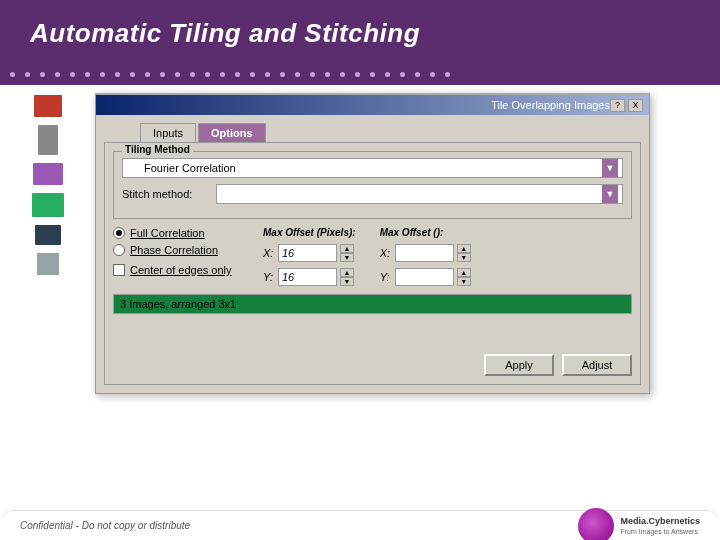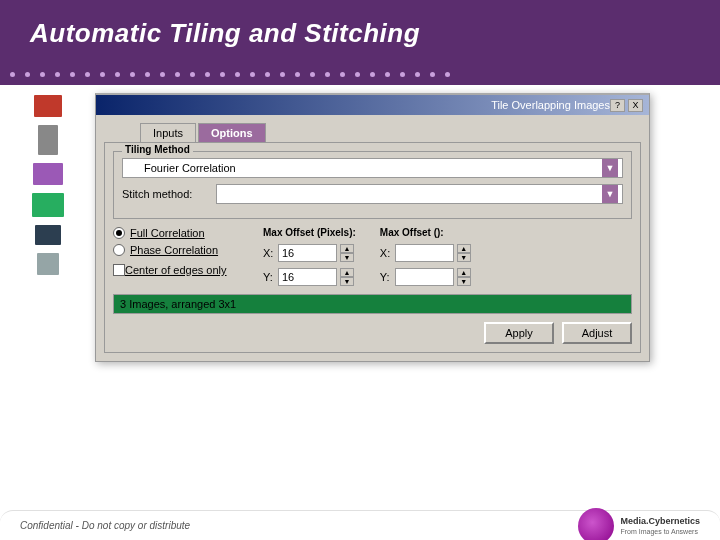--- a/index.html
+++ b/index.html
@@ -247,35 +247,37 @@
       content: '';
       width: 6px;
       height: 6px;
       border-radius: 50%;
       background: #000;
     }
 
     .checkbox-item {
       display: flex;
       align-items: flex-start;
+      gap: 5px;
       font-size: 11px;
       margin-top: 8px;
     }
 
     .checkbox-box {
       width: 12px;
       height: 12px;
       border: 1px solid #666;
       background: #fff;
     }
 
     .offset-col {
       display: flex;
       flex-direction: column;
       gap: 6px;
+      font-style: italic;
     }
 
     .offset-col-label {
       font-size: 10px;
       color: #000;
       font-weight: bold;
     }
 
     .offset-row {
       display: flex;
@@ -341,20 +343,21 @@
       width: 70px;
       height: 22px;
       background: #d4d0c8;
       border: 2px solid;
       border-color: #ffffff #808080 #808080 #ffffff;
       font-size: 11px;
       cursor: pointer;
       display: flex;
       align-items: center;
       justify-content: center;
+      margin-top: 32px;
     }
 
     
     .footer {
       position: absolute;
       bottom: 0;
       left: 0;
       width: 100%;
       height: 30px;
       background: #ffffff;

